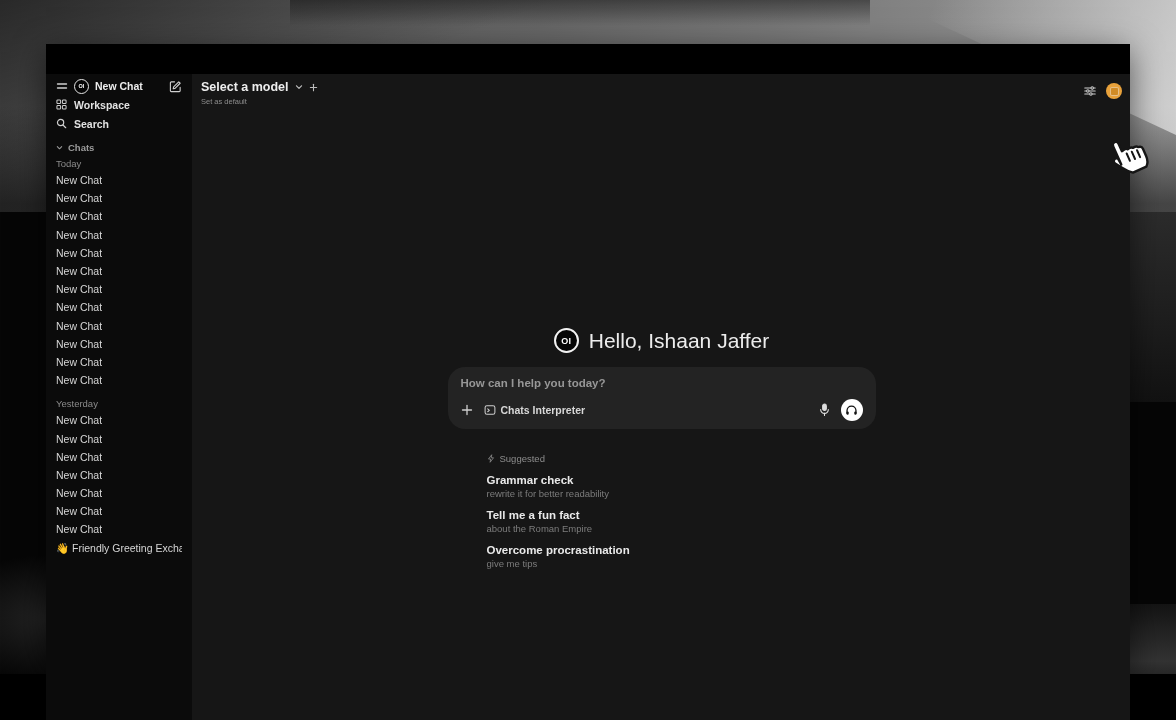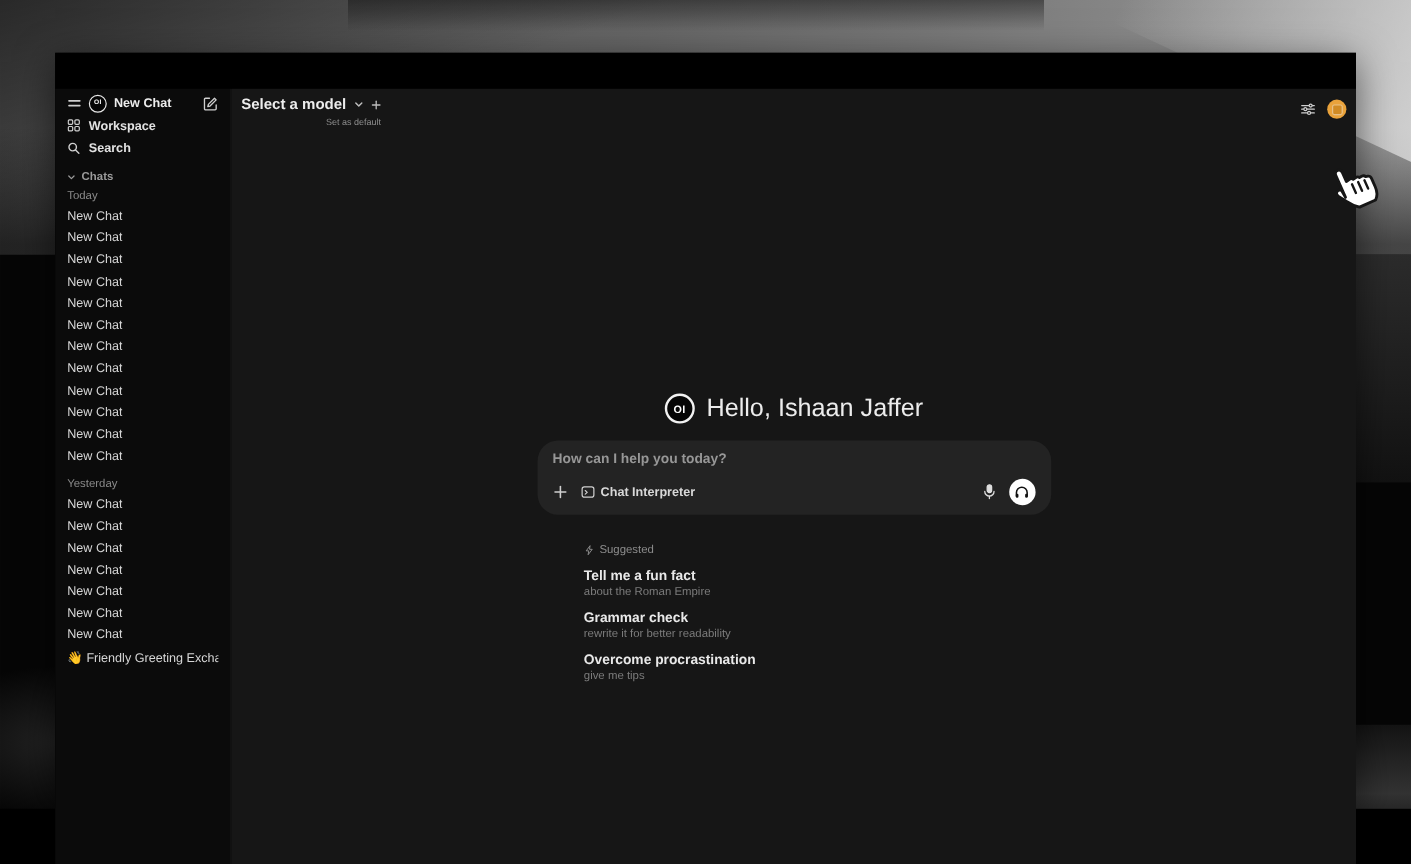--- a/index.html
+++ b/index.html
@@ -64,21 +64,21 @@
   .group-today{margin-top:1px;}
   .group-yday{margin-top:7px;}
   .chat-item{height:18.2px;display:flex;align-items:center;padding:0 10px;cursor:pointer;}
   .chat-item-label{font-size:10.5px;color:#d6d6d6;white-space:nowrap;overflow:hidden;}
   .pinned-chat{margin-top:1px;}
   .icon{display:inline-flex;align-items:center;justify-content:center;flex:none;}
 
   
   .main{flex:1;background:#161616;position:relative;overflow:hidden;}
   .main-topbar{display:flex;align-items:flex-start;padding:6px 8px 0 8px;}
-  .model-block{display:flex;flex-direction:column;align-items:flex-end;}
+  .model-block{display:flex;flex-direction:column;}
   .model-row{display:flex;align-items:center;gap:6px;cursor:pointer;}
   .model-label{font-size:12.5px;font-weight:700;color:#ededed;}
   .set-default{font-size:7.5px;color:#8d8d8d;margin-top:3px;cursor:pointer;}
   .topbar-right{margin-left:auto;display:flex;align-items:center;gap:9px;padding-top:3px;}
   .avatar{
     width:16px;height:16px;border-radius:50%;background:#e9a23b;
     display:flex;align-items:center;justify-content:center;cursor:pointer;
   }
   .avatar-glyph{width:7px;height:7px;border-radius:2px;border:1px solid rgba(255,255,255,.45);
     background:rgba(190,120,20,.55);}
@@ -340,21 +340,21 @@
             </span>
             <span class="ci-chip">
               <span class="icon">
                 <svg width="12" height="12" viewBox="0 0 13 13">
                     <g stroke="#cfcfcf" stroke-width="1.1" fill="none" stroke-linecap="round" stroke-linejoin="round">
                       <rect x="1.2" y="1.8" width="10.6" height="9.4" rx="2"></rect>
                       <path d="M4 5.2 L5.8 6.8 L4 8.4"></path>
                     </g>
                   </svg>
               </span>
-              <span class="ci-label">Chat Interpreter</span>
+              <span class="ci-label">Chats Interpreter</span>
             </span>
             <span class="grow"></span>
             <span class="icon">
               <svg width="11" height="14" viewBox="0 0 12 15">
                   <g stroke="#dedede" stroke-width="1.2" fill="none" stroke-linecap="round">
                     <rect x="4" y="1" width="4" height="7" rx="2" fill="#dedede"></rect>
                     <path d="M1.8 7 A4.2 4.2 0 0 0 10.2 7"></path>
                     <line x1="6" y1="11.2" x2="6" y2="13.5"></line>
                   </g>
                 </svg>
@@ -378,27 +378,27 @@
             <span class="icon">
               <svg width="8" height="9" viewBox="0 0 8 10">
                   <path d="M4.8 0.8 L1.2 5.6 H3.6 L3 9.2 L6.8 4.2 H4.3 Z" stroke="#8d8d8d" stroke-width="0.9" fill="none" stroke-linejoin="round"></path>
                 </svg>
             </span>
             <span class="suggested-label">Suggested</span>
           </div>
           <div>
 
               <div class="sg-item">
+                <div class="sg-title">Grammar check</div>
+                <div class="sg-sub">rewrite it for better readability</div>
+              </div>
+
+              <div class="sg-item">
                 <div class="sg-title">Tell me a fun fact</div>
                 <div class="sg-sub">about the Roman Empire</div>
-              </div>
-
-              <div class="sg-item">
-                <div class="sg-title">Grammar check</div>
-                <div class="sg-sub">rewrite it for better readability</div>
               </div>
 
               <div class="sg-item">
                 <div class="sg-title">Overcome procrastination</div>
                 <div class="sg-sub">give me tips</div>
               </div>
             </div>
         </div>
       </div>
     </div>

